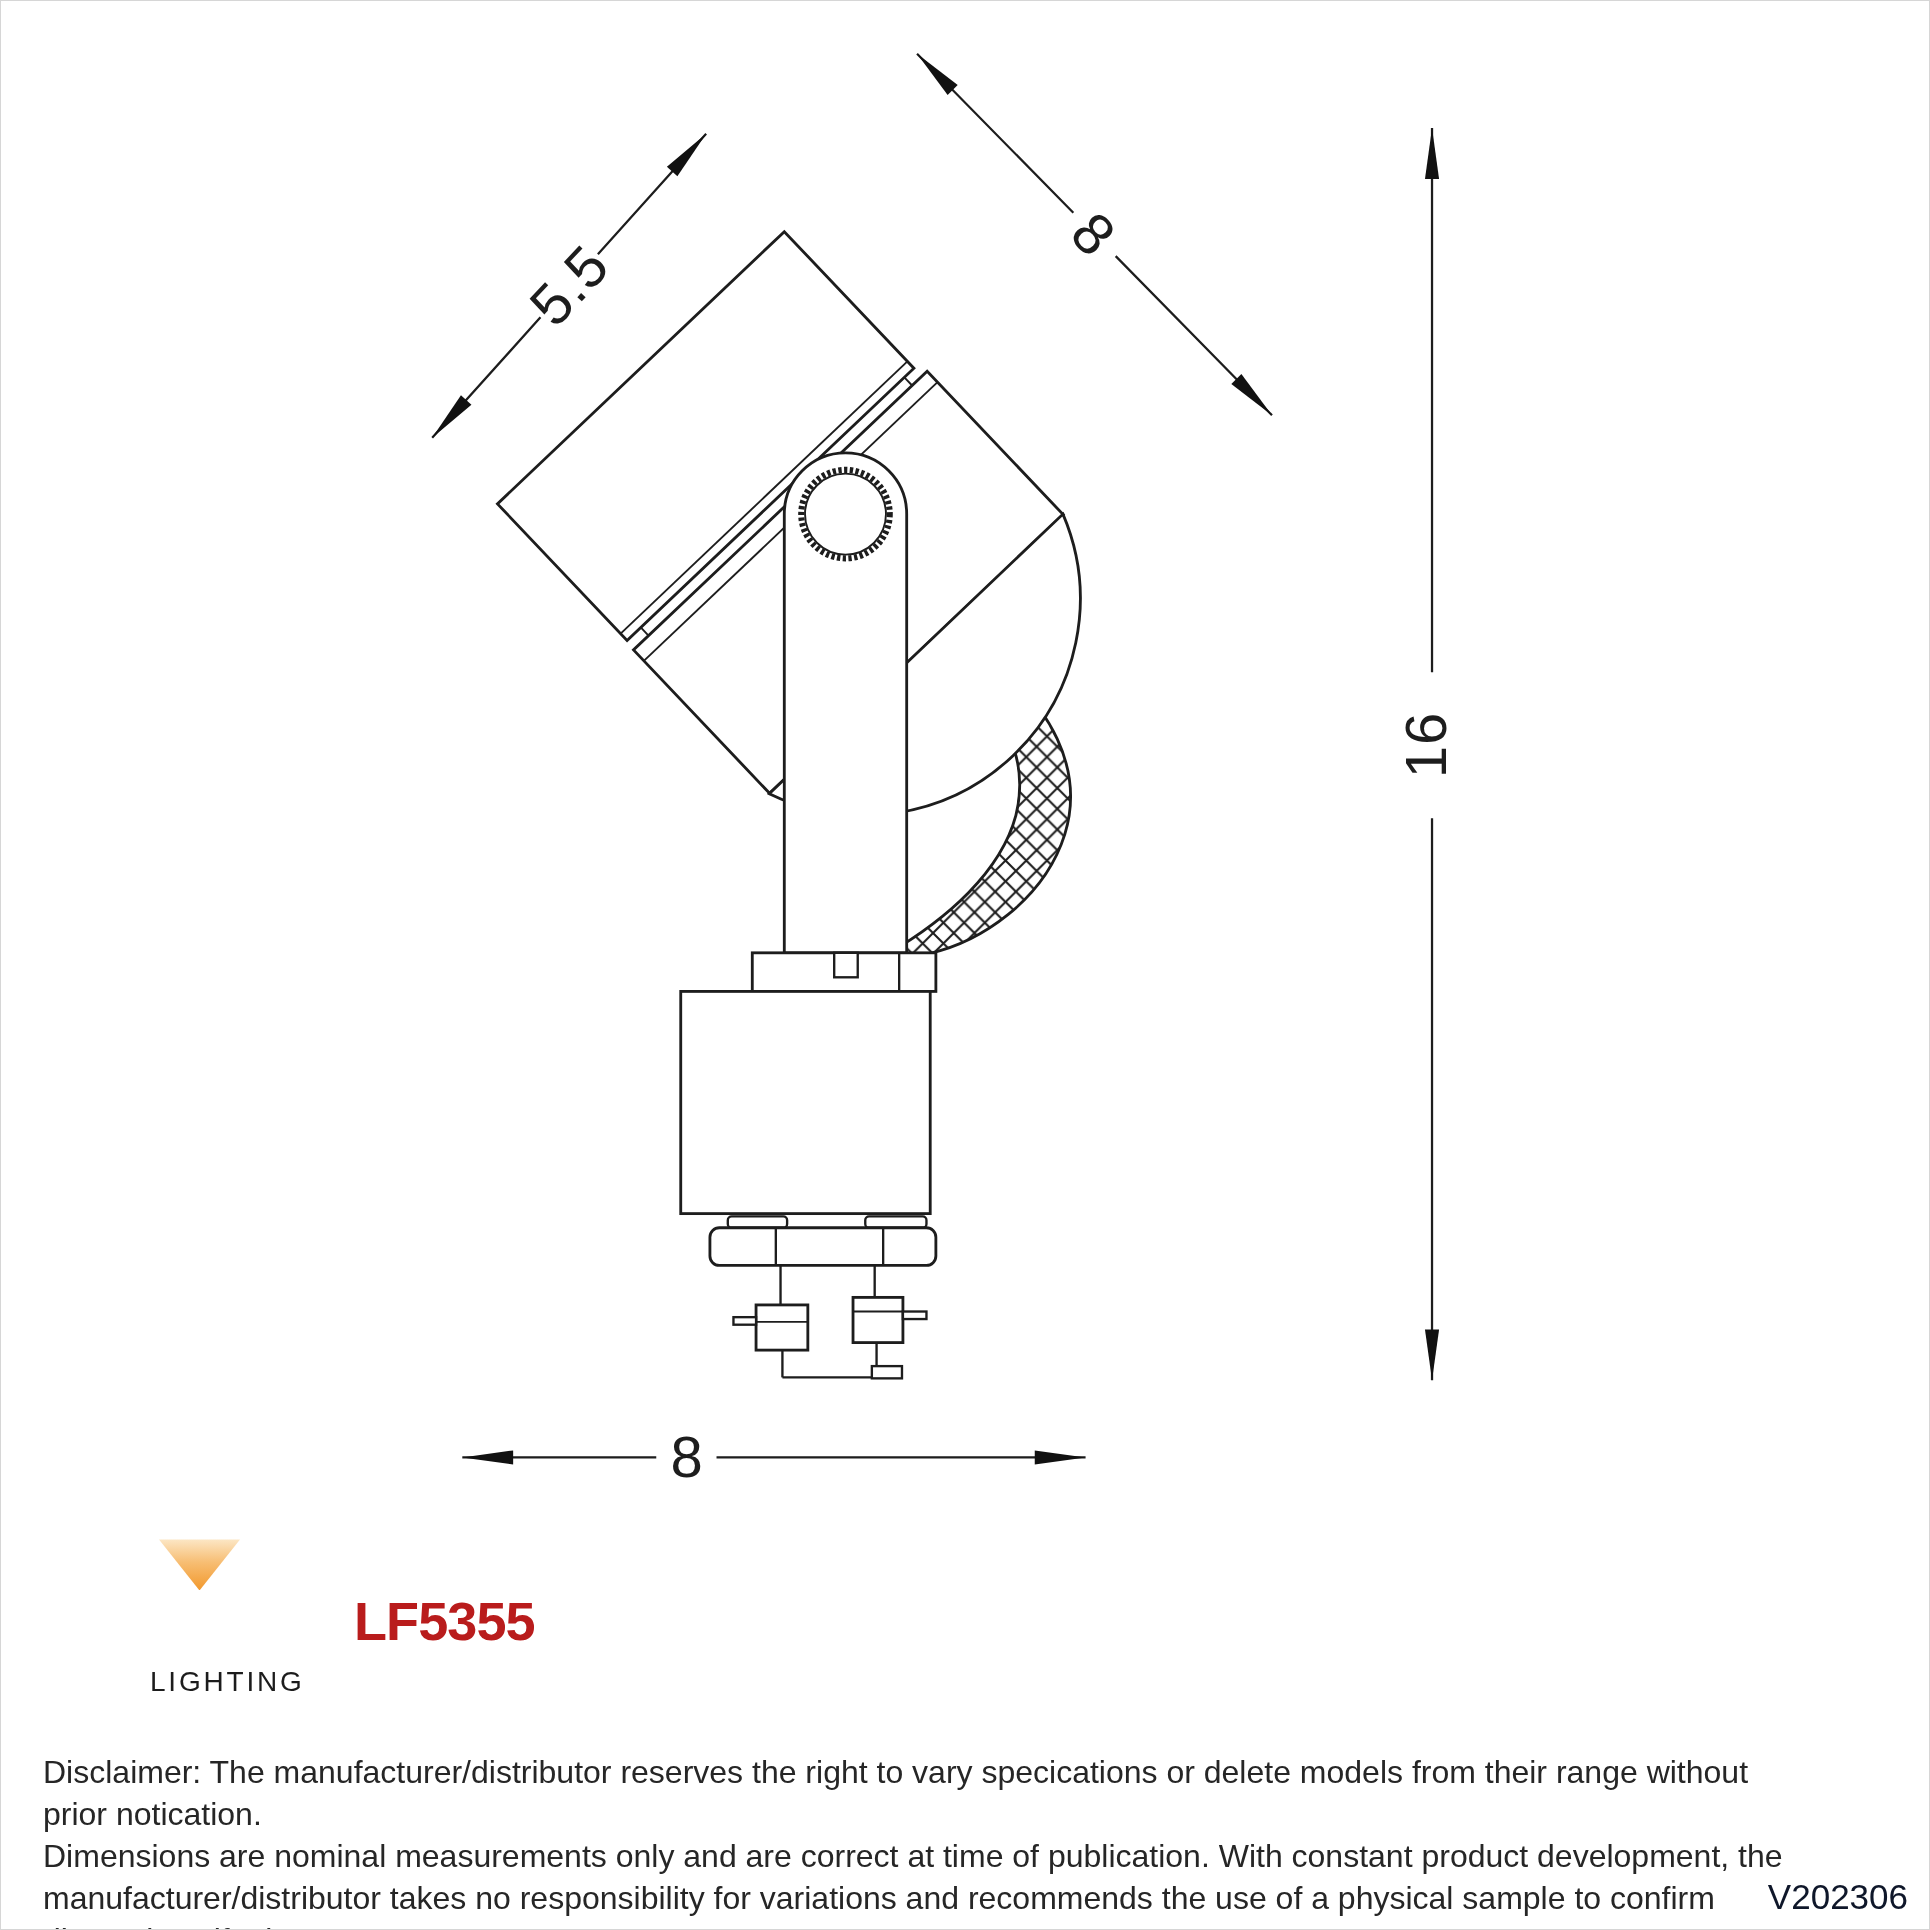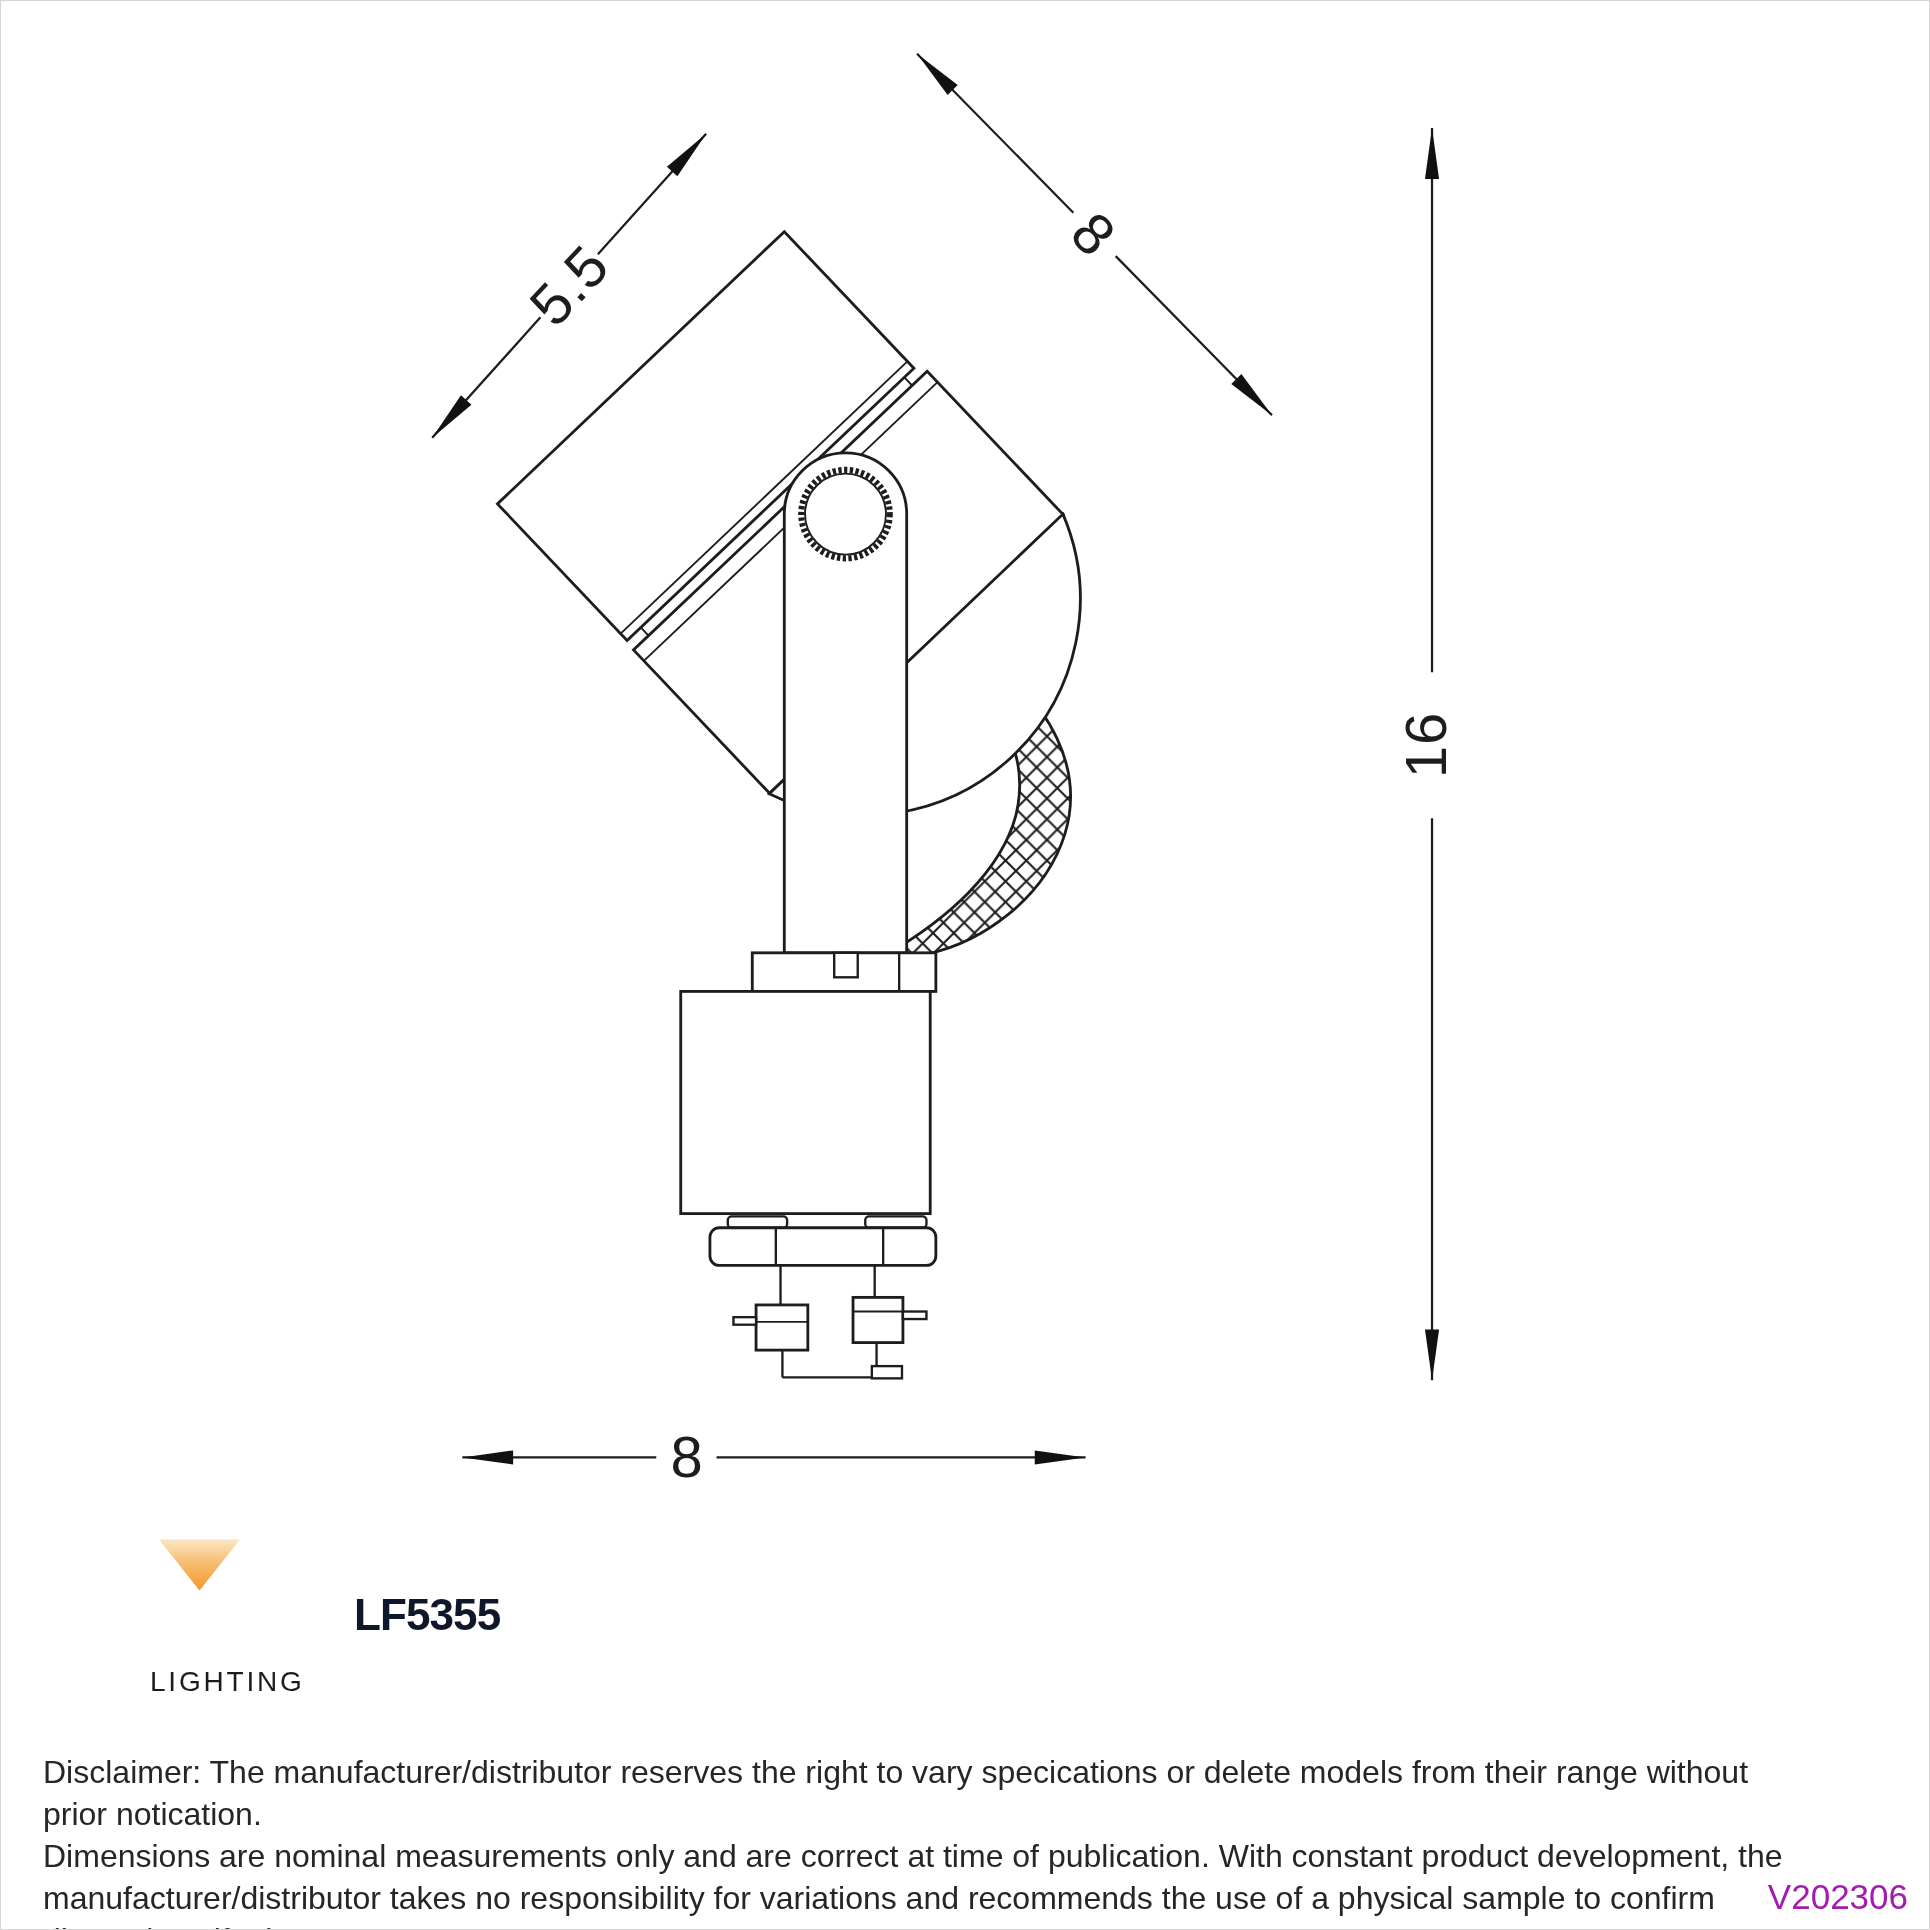--- a/index.html
+++ b/index.html
@@ -35,29 +35,29 @@
     position:absolute;left:106px;top:-5.6px;width:81px;height:51px;
     background:linear-gradient(to top,#F2992E 0%,#F7BE74 55%,#FCE7C6 100%);
     clip-path:polygon(50% 100%,0% 0%,100% 0%);
   }
   .logo-sub{
     position:absolute;left:97px;top:121px;
     font-size:28px;letter-spacing:2.8px;color:#1c1c1c;
   }
   .model{
     position:absolute;left:353px;top:1589px;
-    font-size:44px;font-weight:bold;color:#0f172a;letter-spacing:-0.9px;
+    font-size:54px;font-weight:bold;color:#b91c1c;letter-spacing:-0.9px;
   }
   .disclaimer{
     position:absolute;left:42px;top:1750px;width:1770px;
     font-size:32px;line-height:42px;color:#262626;
   }
   .version{
     position:absolute;right:21px;top:1876px;
-    font-size:35px;color:#a21caf;
+    font-size:35px;color:#0f172a;
   }
 </style>
 </head>
 <body>
 
 <div class="page">
 
   <svg class="drawing-svg" width="1930" height="1930" viewBox="0 0 2050 2050">
     <defs>
       <pattern id="crosshatch" width="22" height="22" patternUnits="userSpaceOnUse">

